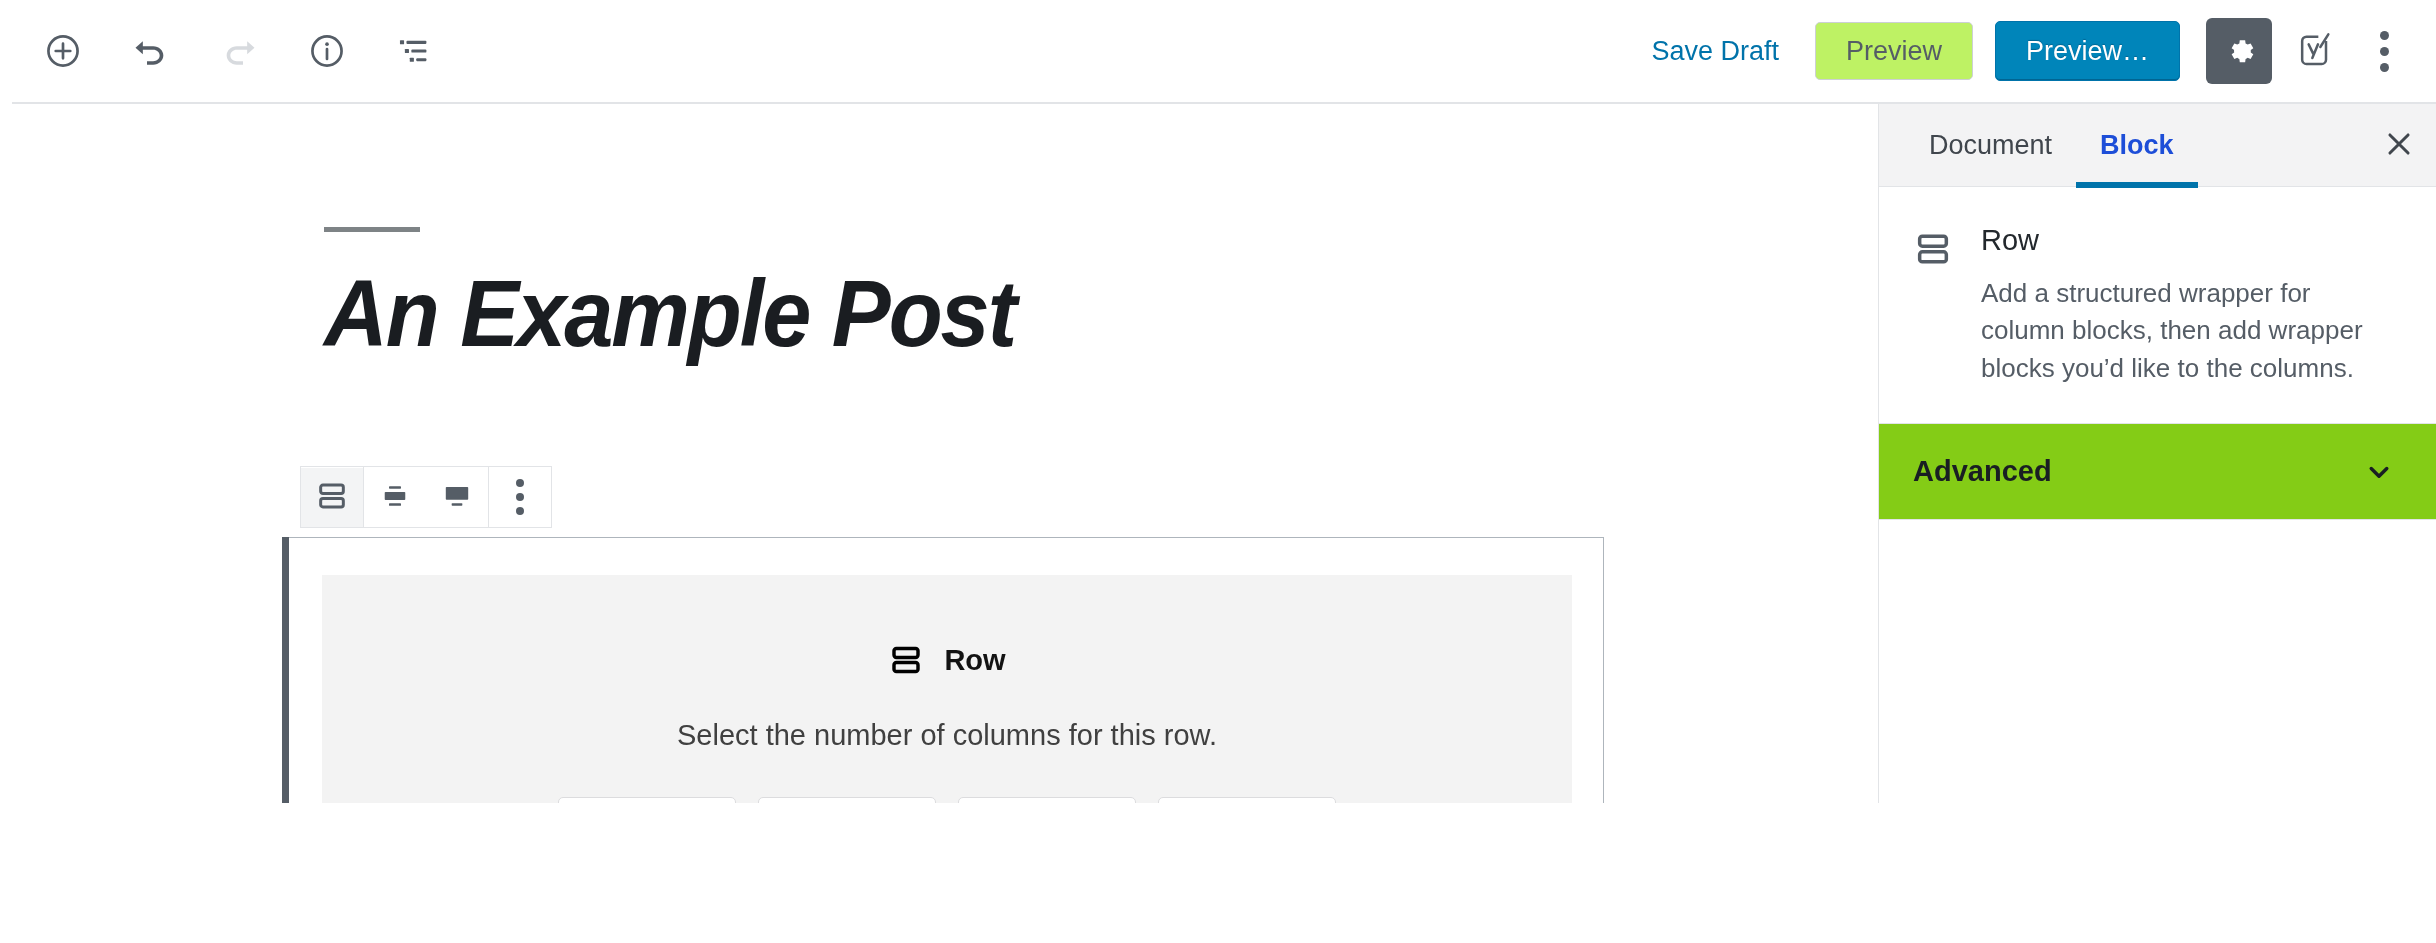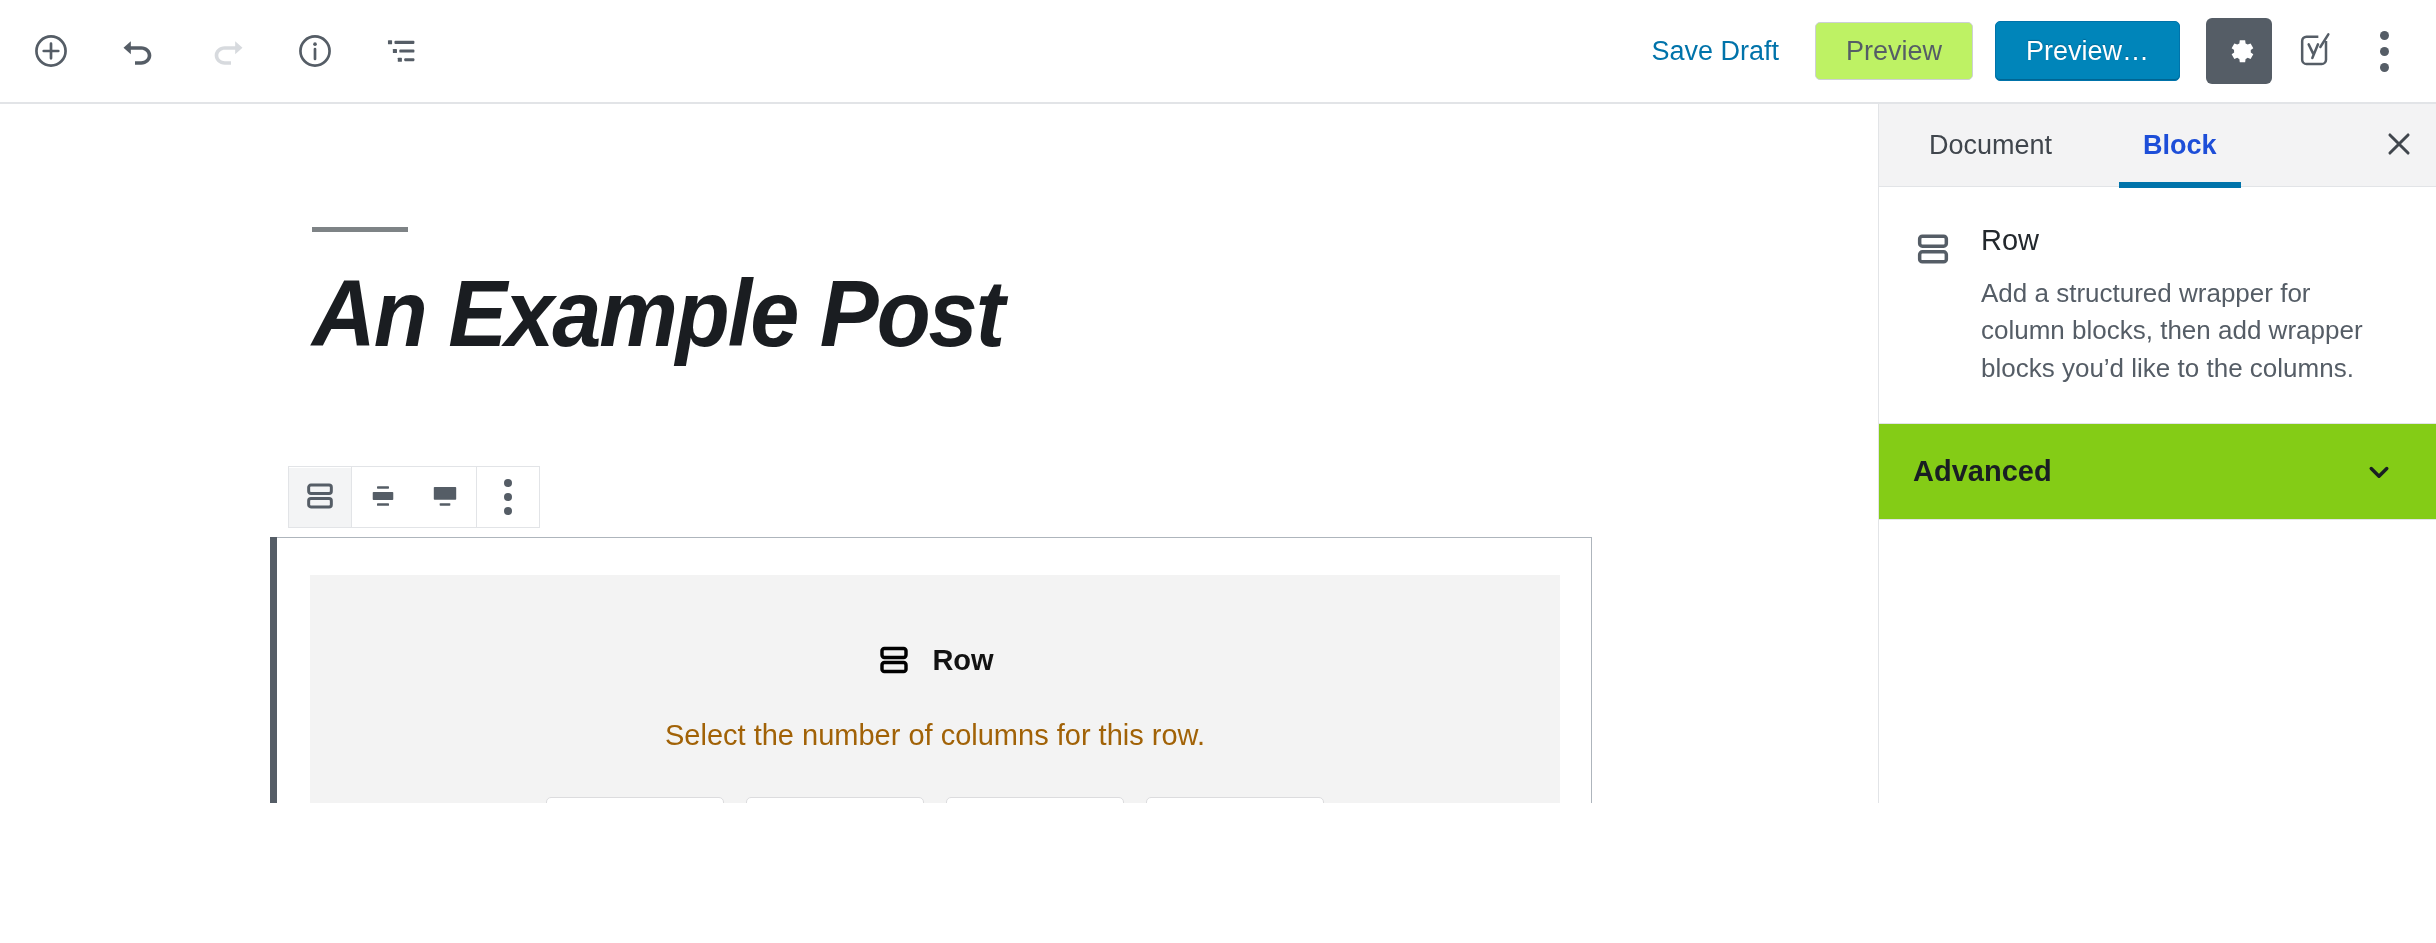--- a/index.html
+++ b/index.html
@@ -7,21 +7,21 @@
   html, body {
     width: 2436px;
     height: 943px;
     overflow: hidden;
     background: #ffffff;
     font-family: "Liberation Sans", sans-serif;
     color: #191e23;
     -webkit-font-smoothing: antialiased;
   }
 
-  .app { position: relative; width: 2436px; height: 803px; display: flex; flex-direction: column; }
+  .app { position: relative; width: 2436px; height: 803px; display: flex; flex-direction: column; padding-left: 12px; }
 
   
   .header {
     height: 104px;
     flex: 0 0 104px;
     background: #ffffff;
     border-bottom: 2px solid #e2e4e7;
     display: flex;
     align-items: center;
     padding: 0 24px 0 18px;
@@ -184,21 +184,21 @@
   .ph-label {
     display: flex; align-items: center; gap: 20px;
     margin-top: 67px;
   }
   .ph-label-icon { color: #000000; display: flex; }
   .ph-label-text { font-size: 29px; font-weight: 700; color: #121212; }
 
   .ph-instructions {
     margin-top: 41px;
     font-size: 29px;
-    color: #a16207;
+    color: #404040;
     font-weight: 400;
   }
 
   .variations {
     margin-top: 45px;
     display: flex;
     gap: 22px;
   }
   .variation-btn {
     width: 178px; height: 124px;
@@ -221,21 +221,20 @@
   }
 
   .sidebar-tabs {
     height: 83px;
     flex: 0 0 83px;
     background: #f3f3f4;
     border-bottom: 1.5px solid #e2e4e7;
     display: flex;
     align-items: stretch;
     padding-left: 26px;
-    gap: 43px;
   }
   .sb-tab {
     display: flex; align-items: center;
     padding: 0 24px;
     font-size: 27px;
     color: #40464d;
     background: none; border: none;
     cursor: pointer;
     position: relative;
     font-family: "Liberation Sans", sans-serif;

